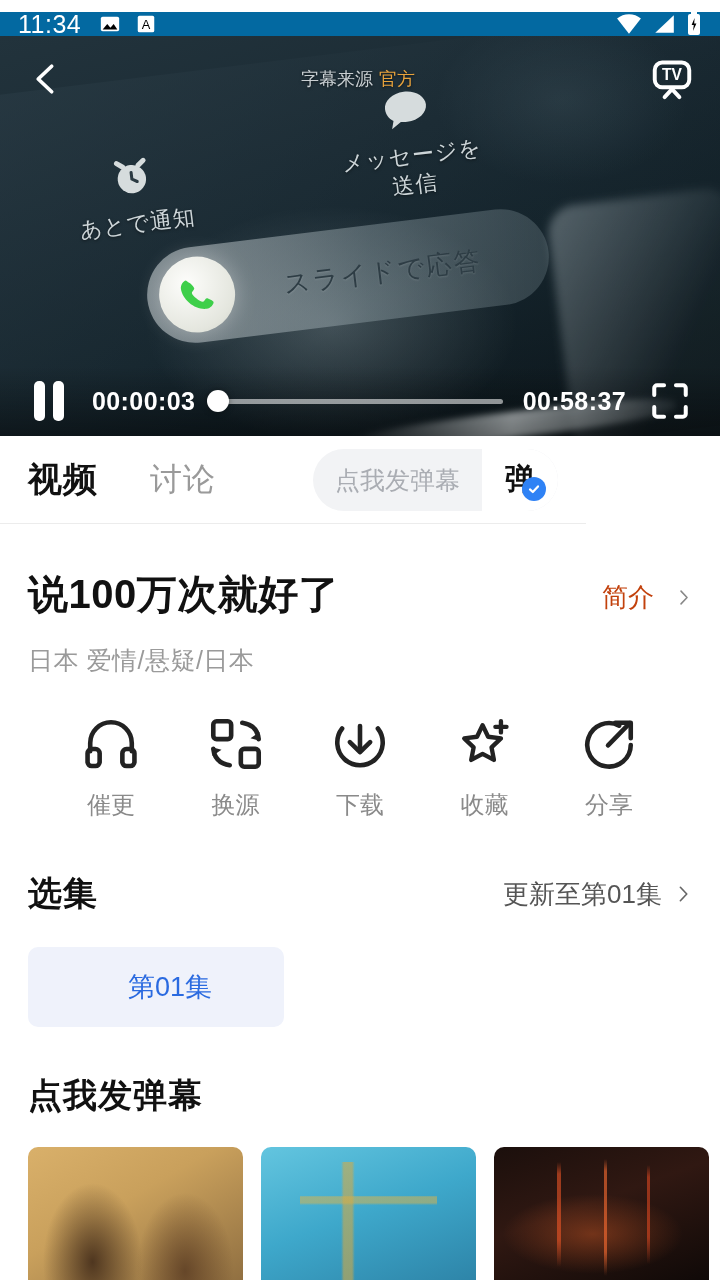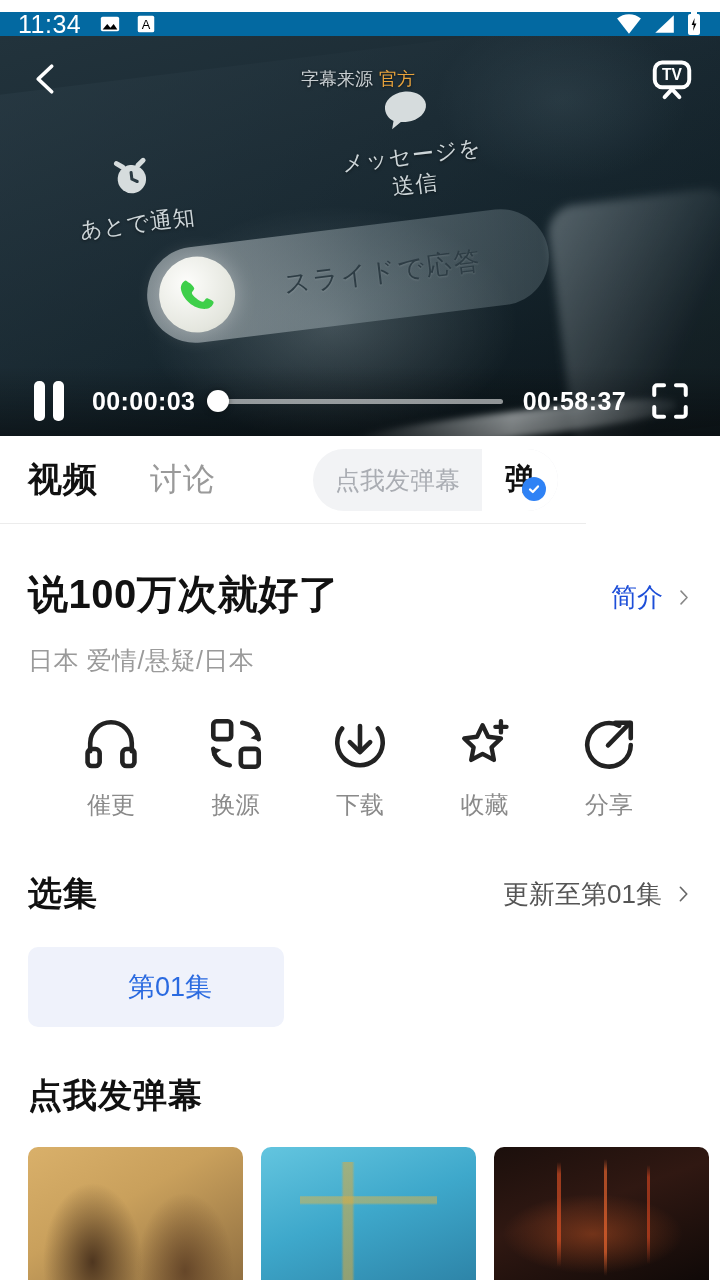--- a/index.html
+++ b/index.html
@@ -152,21 +152,21 @@
   }
 
   
   .title-block{ padding:34px 28px 0; }
   .title-row{ display:flex; align-items:flex-start;margin-top:12px; }
   .show-title{
     font-size:40px; font-weight:700; color:#111; letter-spacing:.5px; flex:1;
     line-height:1.2;
   }
   .intro-link{
-    display:flex; align-items:center; gap:12px; font-size:26px; color:#1d4ed8;
+    display:flex; align-items:center; gap:21px; font-size:26px; color:#c2410c;
     padding-top:10px; cursor:pointer; white-space:nowrap;
   }
   .show-meta{
     margin-top:26px; font-size:25px; color:#9a9a9a; letter-spacing:.5px;
   }
 
   
   .actions{
     display:flex; justify-content:space-between;
     padding:38px 56px 0;

